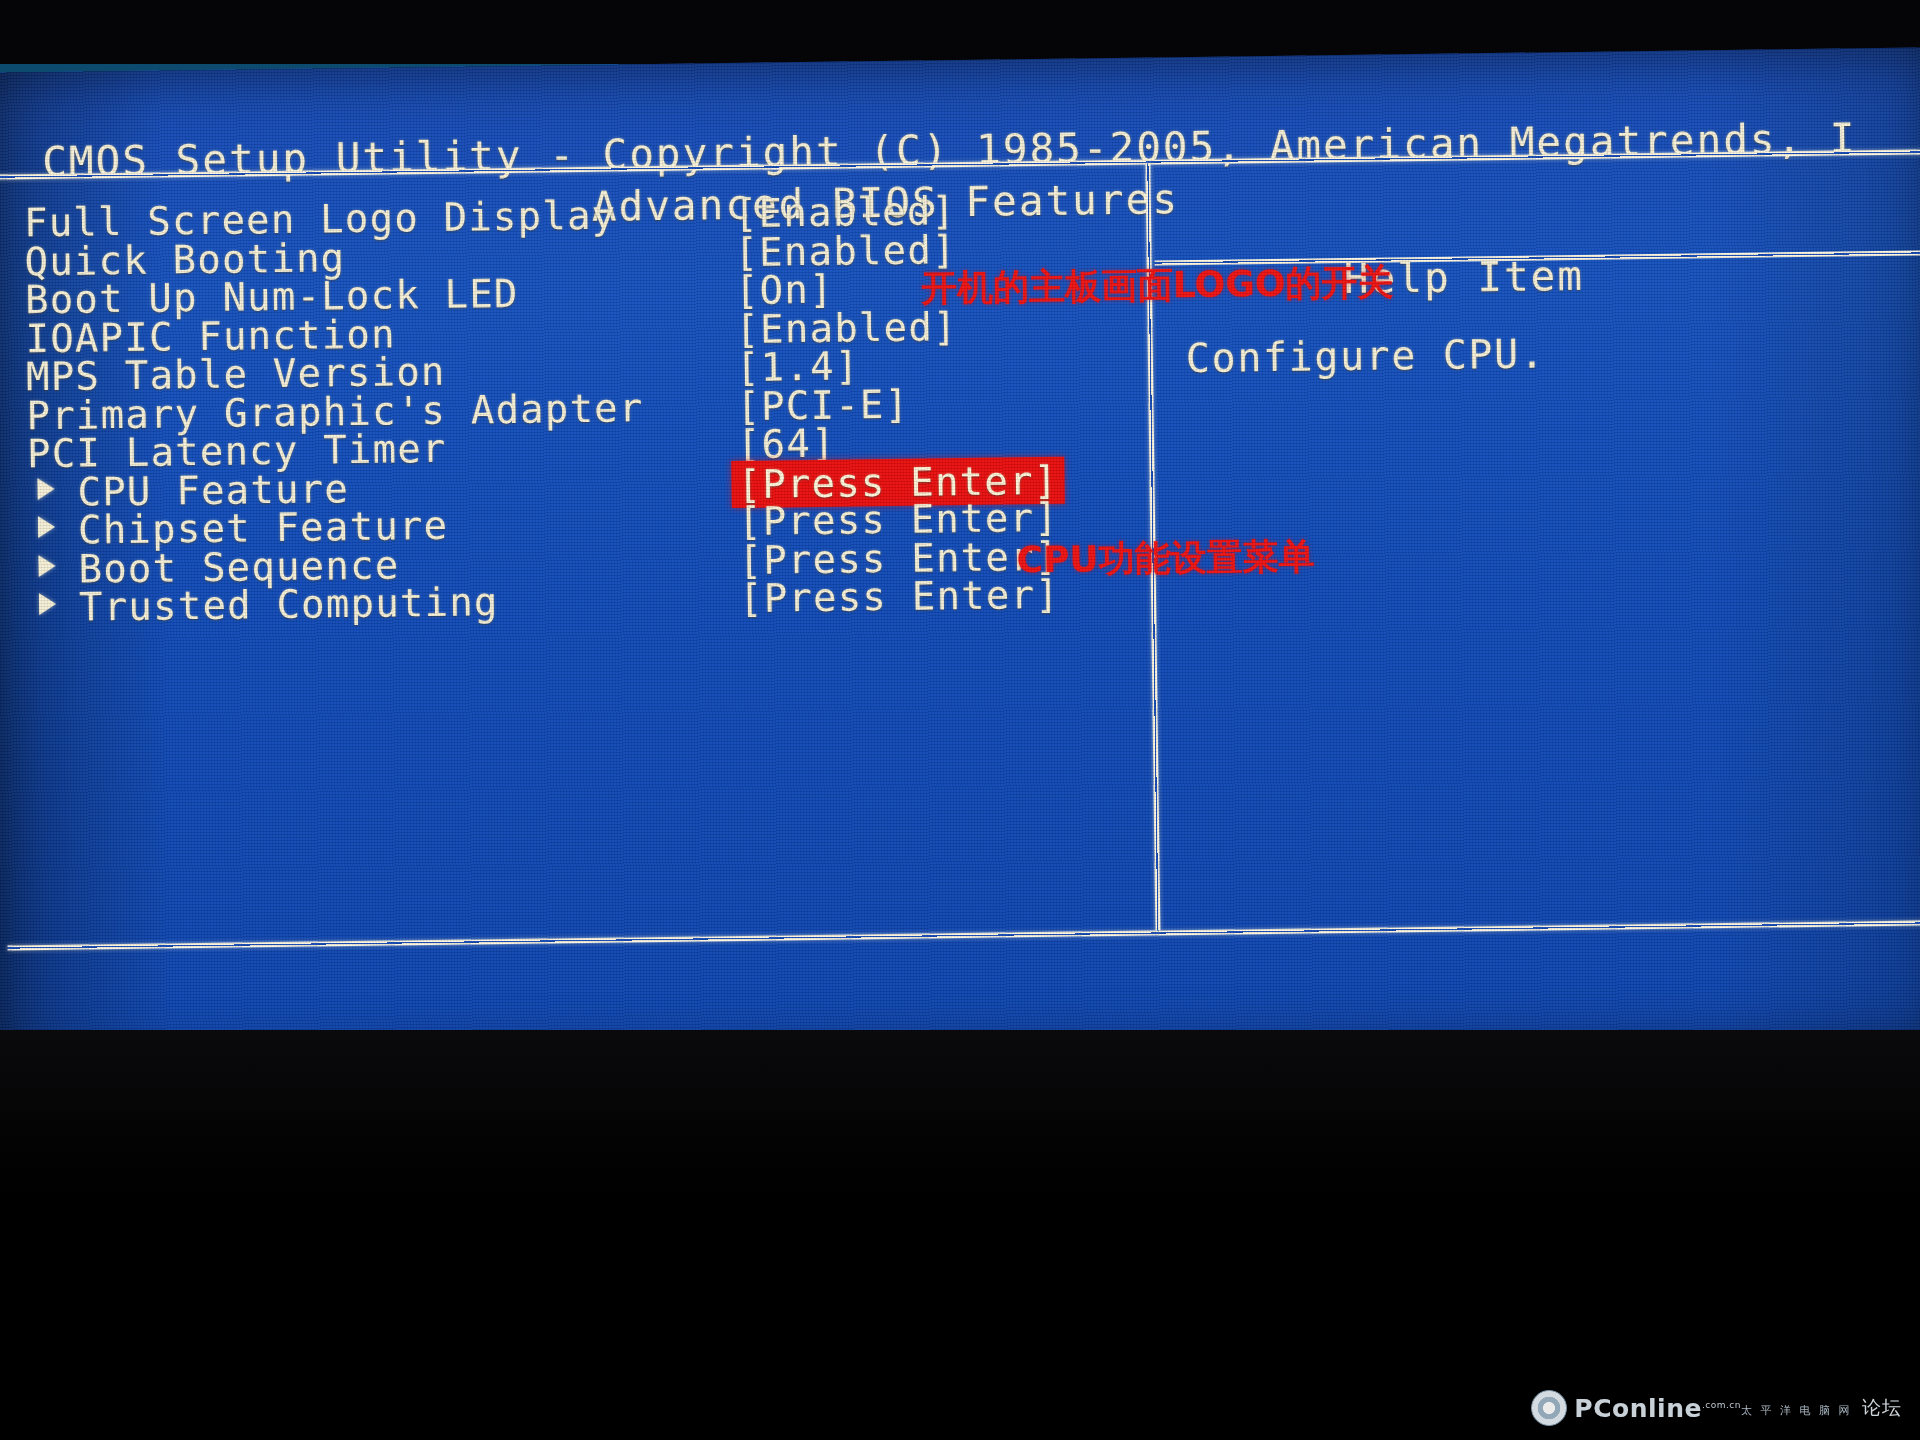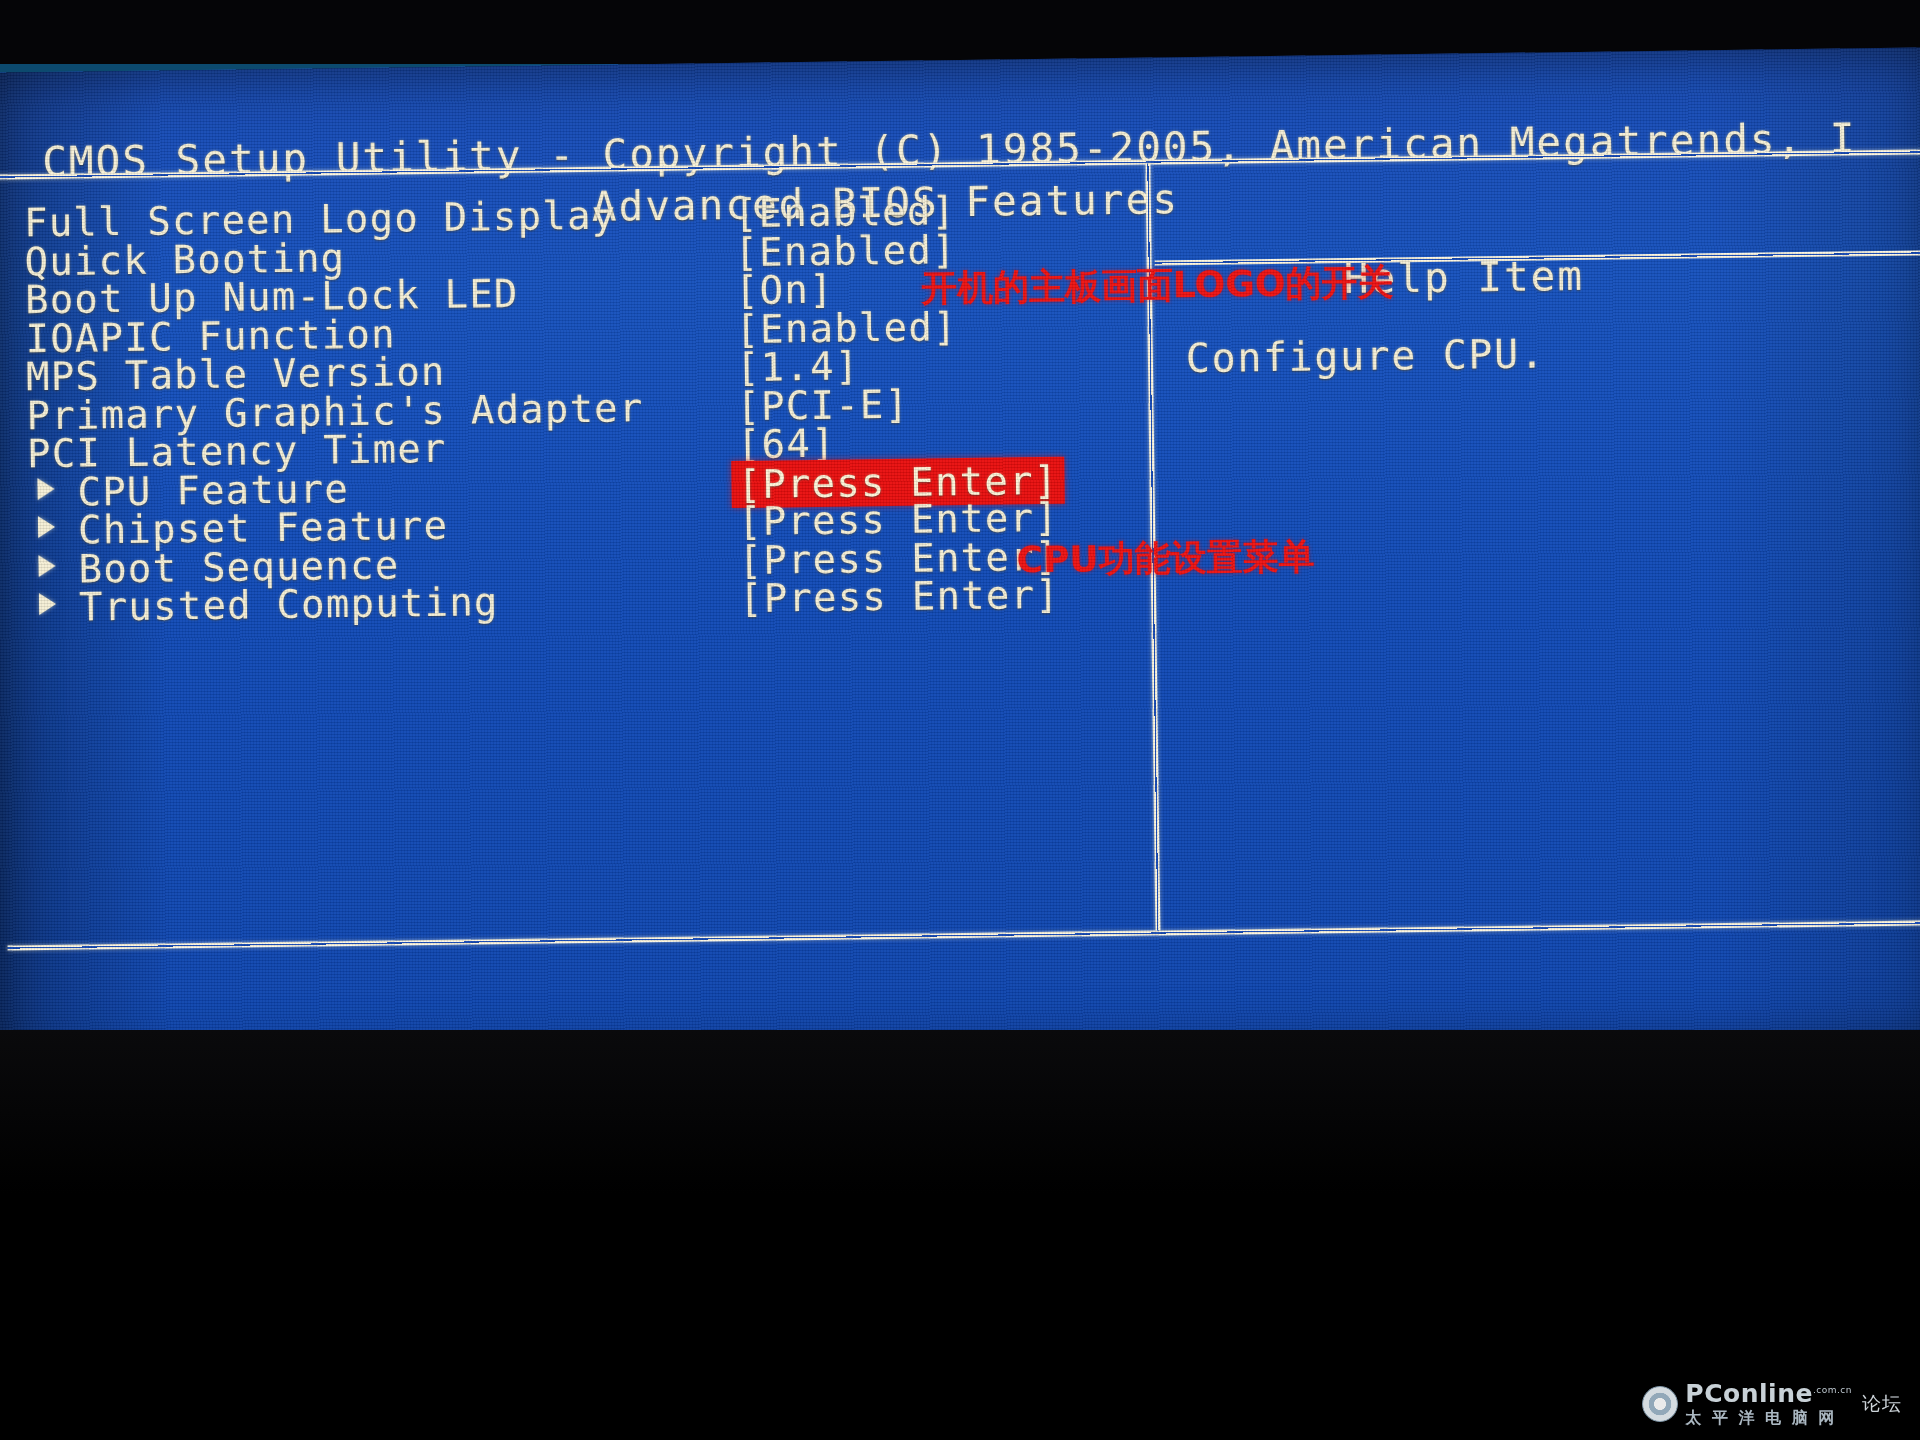--- a/index.html
+++ b/index.html
@@ -81,24 +81,24 @@
 
   
   #fnbar{position:absolute;left:0;right:0;top:880px;height:120px;}
 
   
   #watermark{position:absolute;right:18px;bottom:14px;display:flex;align-items:center;gap:10px;opacity:.92;}
   #wm-logo{display:flex;align-items:center;gap:7px;}
   #wm-disc{width:34px;height:34px;border-radius:50%;
            background:radial-gradient(circle at 50% 50%,#fff 0 24%,#9fb7c9 26% 46%,#e7eef3 48% 70%,#7d96aa 72% 100%);
            border:1px solid #8ea6b8;}
-  #wm-text{display:flex;flex-direction:column;line-height:1;}
+  #wm-text{display:flex;line-height:1;align-items:center;}
   #wm-main{font-family:"DejaVu Sans","Liberation Sans",sans-serif;font-size:25px;font-weight:bold;color:#d9e3ea;letter-spacing:.5px;}
   #wm-main sup{font-size:9px;font-weight:normal;vertical-align:super;color:#cfdae2;}
-  #wm-sub{font-family:"DejaVu Sans","Liberation Sans",sans-serif;font-size:16px;color:#b9c7d2;letter-spacing:2.5px;margin-top:4px;font-weight:bold;}
+  #wm-sub{font-family:"DejaVu Sans","Liberation Sans",sans-serif;font-size:11px;color:#b9c7d2;letter-spacing:2.5px;margin-top:4px;}
   #wm-forum{font-family:"DejaVu Sans","Liberation Sans",sans-serif;font-size:19px;color:#dfe7ed;letter-spacing:1px;}
 </style>
 </head>
 <body>
 
 <div id="photo">
 
   <div id="vignette-top"></div>
 
   <div id="screen">

